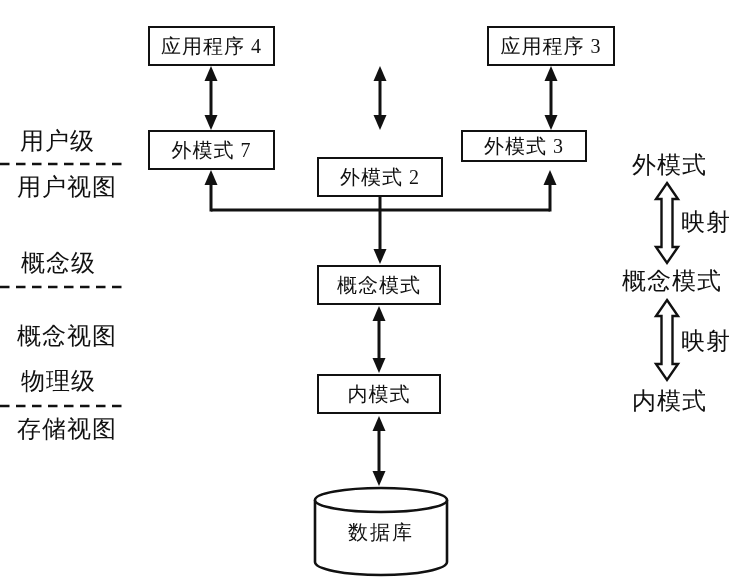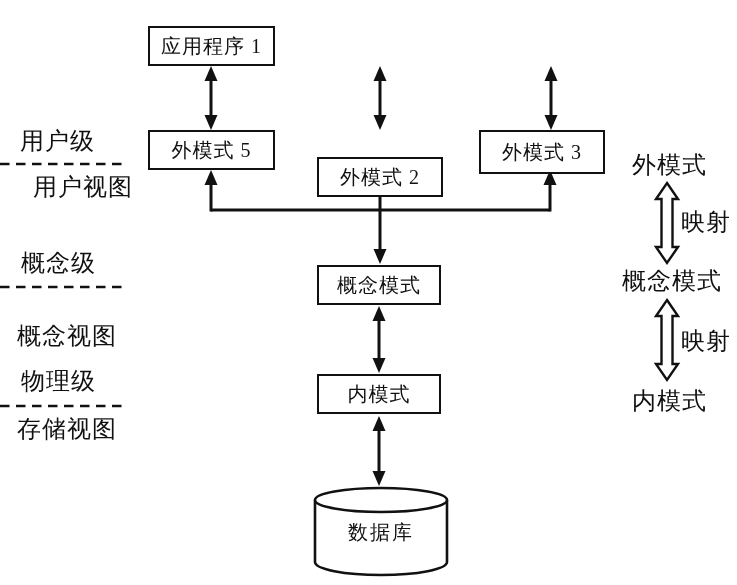--- a/index.html
+++ b/index.html
@@ -103,33 +103,34 @@
       <path d="M 315 500 L 315 562 A 66 13 0 0 0 447 562 L 447 500" fill="#ffffff" stroke="#111111" stroke-width="2.6"></path>
       <ellipse cx="381" cy="500" rx="66" ry="12" fill="#ffffff" stroke="#111111" stroke-width="2.6"></ellipse>
     </g>
 
     <g fill="#ffffff" stroke="#111111" stroke-width="2.4">
       <path d="M 667 183 L 678 199 L 672.5 199 L 672.5 247 L 678 247 L 667 263 L 656 247 L 661.5 247 L 661.5 199 L 656 199 Z"></path>
       <path d="M 667 300 L 678 316 L 672.5 316 L 672.5 364 L 678 364 L 667 380 L 656 364 L 661.5 364 L 661.5 316 L 656 316 Z"></path>
     </g>
   </svg>
 
-  <div class="box" style="left:148px; top:26px; width:127px; height:40px;">应用程序 1</div>
+  <div class="box" style="left:148px; top:26px; width:127px; height:40px;">应用程序 4</div>
+  <div class="box" style="left:487px; top:26px; width:128px; height:40px;">应用程序 3</div>
 
-  <div class="box" style="left:148px; top:130px; width:127px; height:40px;">外模式 5</div>
+  <div class="box" style="left:148px; top:130px; width:127px; height:40px;">外模式 7</div>
   <div class="box" style="left:317px; top:130px; width:126px; height:40px;margin-top:27px;">外模式 2</div>
-  <div class="box" style="left:479px; top:130px; width:126px; height:44px;">外模式 3</div>
+  <div class="box" style="left:461px; top:130px; width:126px; height:32px;">外模式 3</div>
 
   <div class="box" style="left:317px; top:265px; width:124px; height:40px;">概念模式</div>
   <div class="box" style="left:317px; top:374px; width:124px; height:40px;">内模式</div>
 
   <div class="db-label" style="left:315px; top:516px; width:132px; height:32px;text-align:right;">数据库</div>
 
   <div class="lbl" style="left:20px; top:130px;">用户级</div>
-  <div class="lbl" style="left:33px; top:176px;">用户视图</div>
+  <div class="lbl" style="left:17px; top:176px;">用户视图</div>
   <div class="lbl" style="left:21px; top:252px;">概念级</div>
   <div class="lbl" style="left:17px; top:301px;margin-top:24px;">概念视图</div>
   <div class="lbl" style="left:21px; top:370px;">物理级</div>
   <div class="lbl" style="left:17px; top:418px;">存储视图</div>
 
   <div class="lbl center" style="left:627px; top:154px; width:80px;">外模式</div>
   <div class="lbl" style="left:681px; top:211px;">映射</div>
   <div class="lbl center" style="left:622px; top:270px; width:90px;">概念模式</div>
   <div class="lbl" style="left:681px; top:330px;">映射</div>
   <div class="lbl center" style="left:627px; top:390px; width:80px;">内模式</div>

